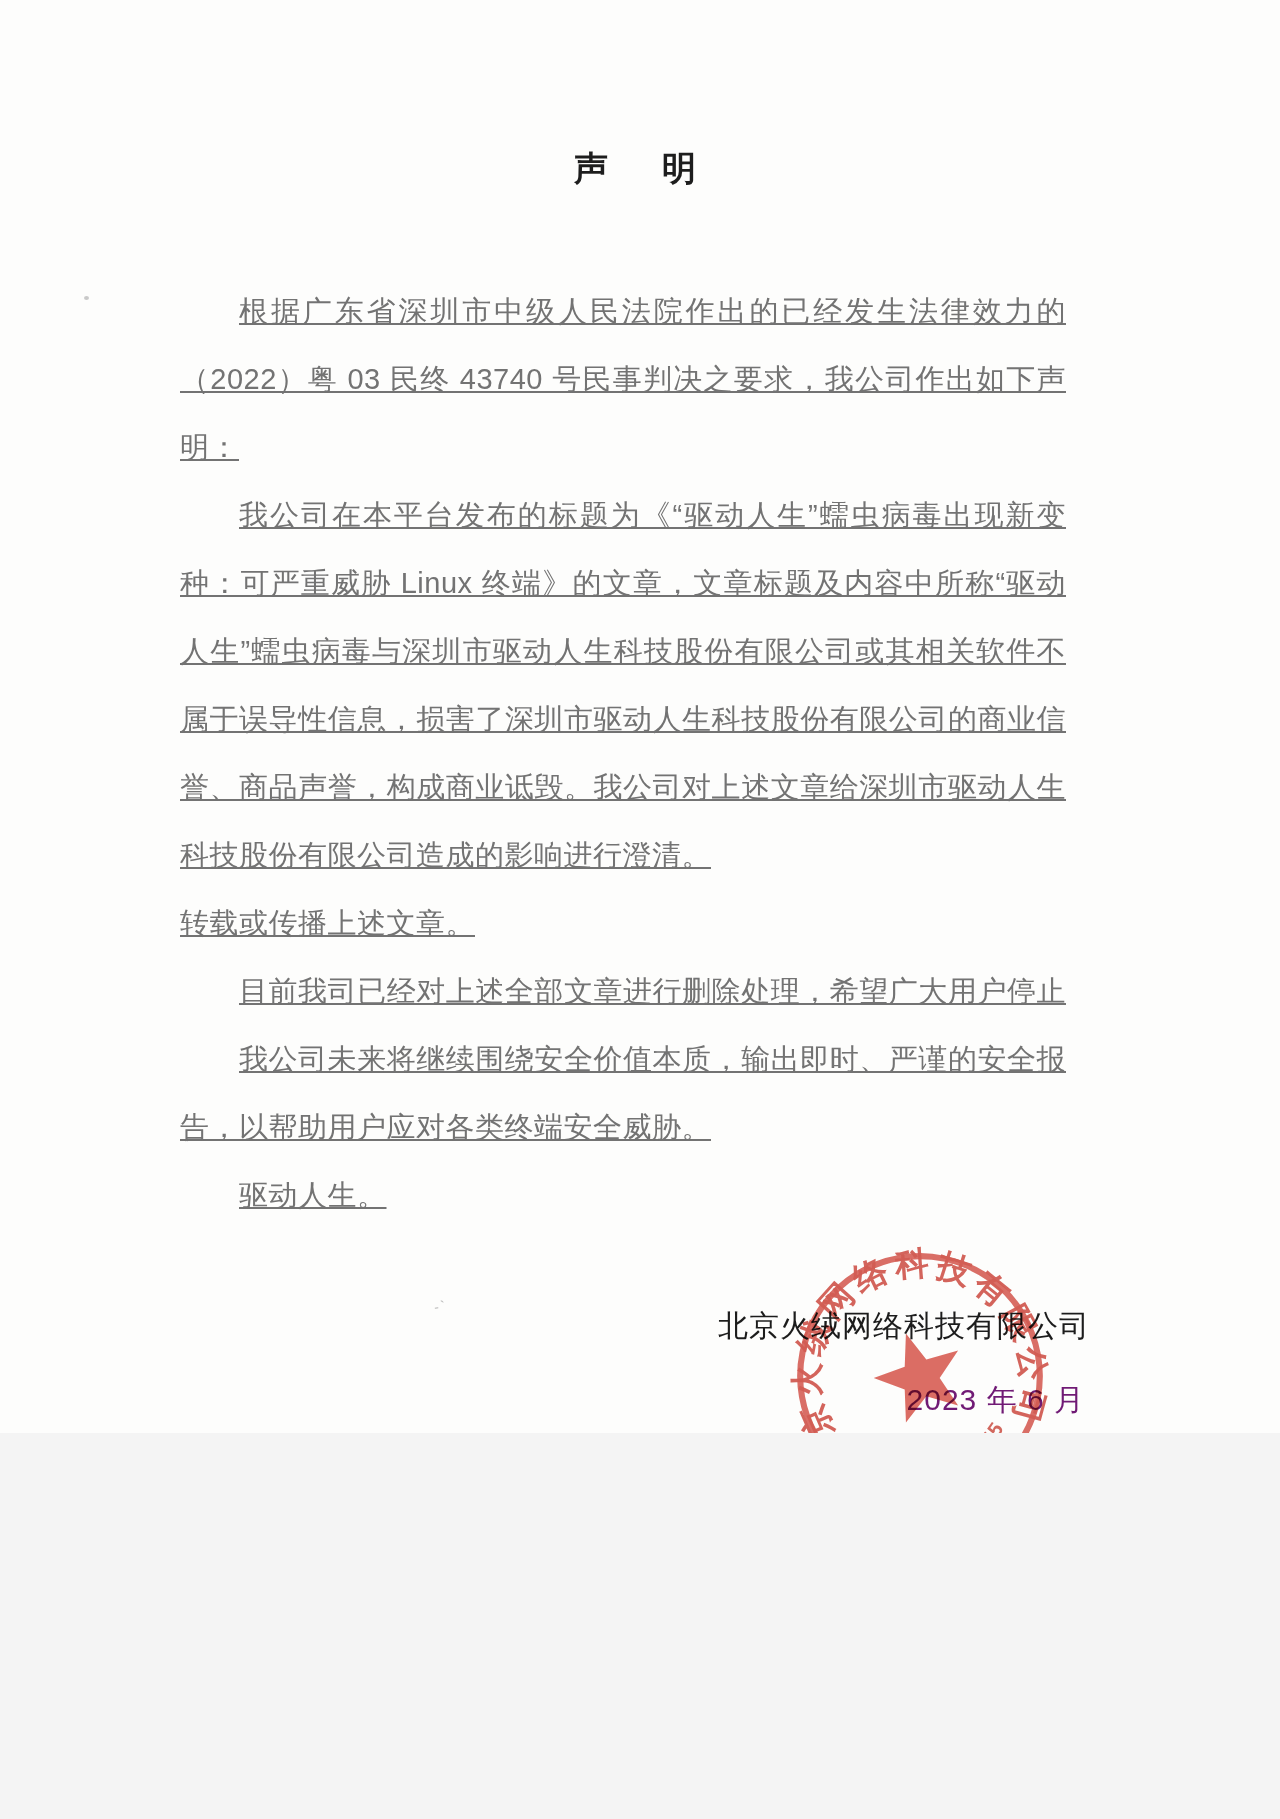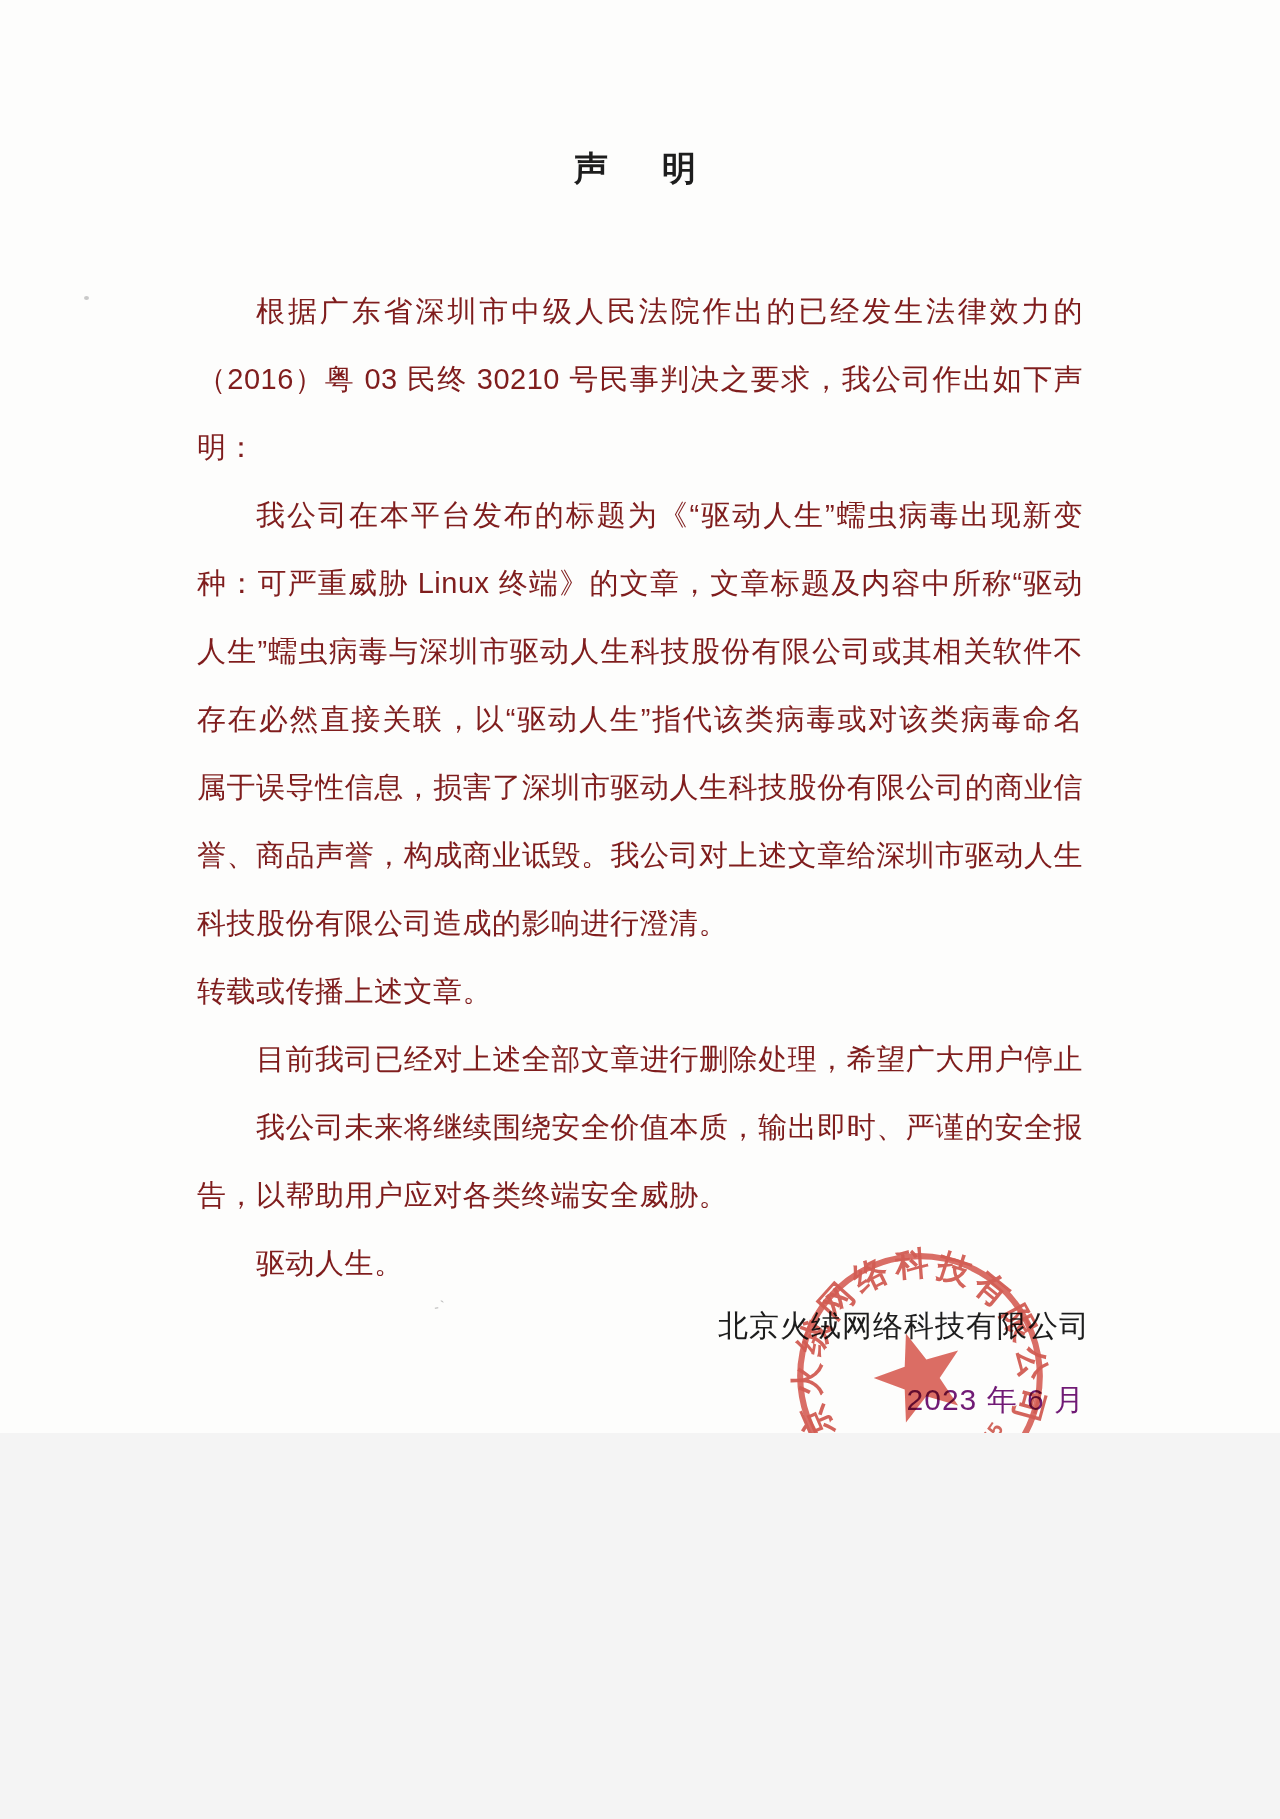--- a/index.html
+++ b/index.html
@@ -15,22 +15,23 @@
     background: #fdfdfc;
     overflow: hidden;
   }
   .doc-title {
     position: absolute; left: 197px; top: 146px; width: 886px;
     text-align: center;
     font-size: 34px; font-weight: 700; color: #1d1d1d;
     letter-spacing: 10px;
   }
   .doc-body {
-    position: absolute; left: 197px; top: 277px; width: 886px;
-    color: #7f1d1d;
+    position: absolute; left: 180px; top: 277px; width: 886px;
+    color: #737373;
+    text-decoration: underline;
   }
   .doc-line {
     height: 68px; line-height: 68px;
     font-size: 29px;
     letter-spacing: 0.5px;
     white-space: nowrap;
   }
   .doc-line.justify {
     white-space: normal;
     text-align: justify;
@@ -73,26 +74,25 @@
 </style>
 </head>
 <body>
 
 <div class="page">
 
   <div class="doc-title">声　明</div>
 
   <div class="doc-body" id="doc-body">
       <div class="doc-line indent justify">根据广东省深圳市中级人民法院作出的已经发生法律效力的</div>
-      <div class="doc-line justify">（2016）粤 03 民终 30210 号民事判决之要求，我公司作出如下声</div>
+      <div class="doc-line justify">（2022）粤 03 民终 43740 号民事判决之要求，我公司作出如下声</div>
       <div class="doc-line">明：</div>
       <div class="doc-line indent justify">我公司在本平台发布的标题为《“驱动人生”蠕虫病毒出现新变</div>
       <div class="doc-line justify">种：可严重威胁 Linux 终端》的文章，文章标题及内容中所称“驱动</div>
       <div class="doc-line justify">人生”蠕虫病毒与深圳市驱动人生科技股份有限公司或其相关软件不</div>
-      <div class="doc-line justify">存在必然直接关联，以“驱动人生”指代该类病毒或对该类病毒命名</div>
       <div class="doc-line justify">属于误导性信息，损害了深圳市驱动人生科技股份有限公司的商业信</div>
       <div class="doc-line justify">誉、商品声誉，构成商业诋毁。我公司对上述文章给深圳市驱动人生</div>
       <div class="doc-line">科技股份有限公司造成的影响进行澄清。</div>
       <div class="doc-line">转载或传播上述文章。</div>
       <div class="doc-line indent justify">目前我司已经对上述全部文章进行删除处理，希望广大用户停止</div>
       <div class="doc-line indent justify">我公司未来将继续围绕安全价值本质，输出即时、严谨的安全报</div>
       <div class="doc-line">告，以帮助用户应对各类终端安全威胁。</div>
       <div class="doc-line indent">驱动人生。</div>
     </div>
 

